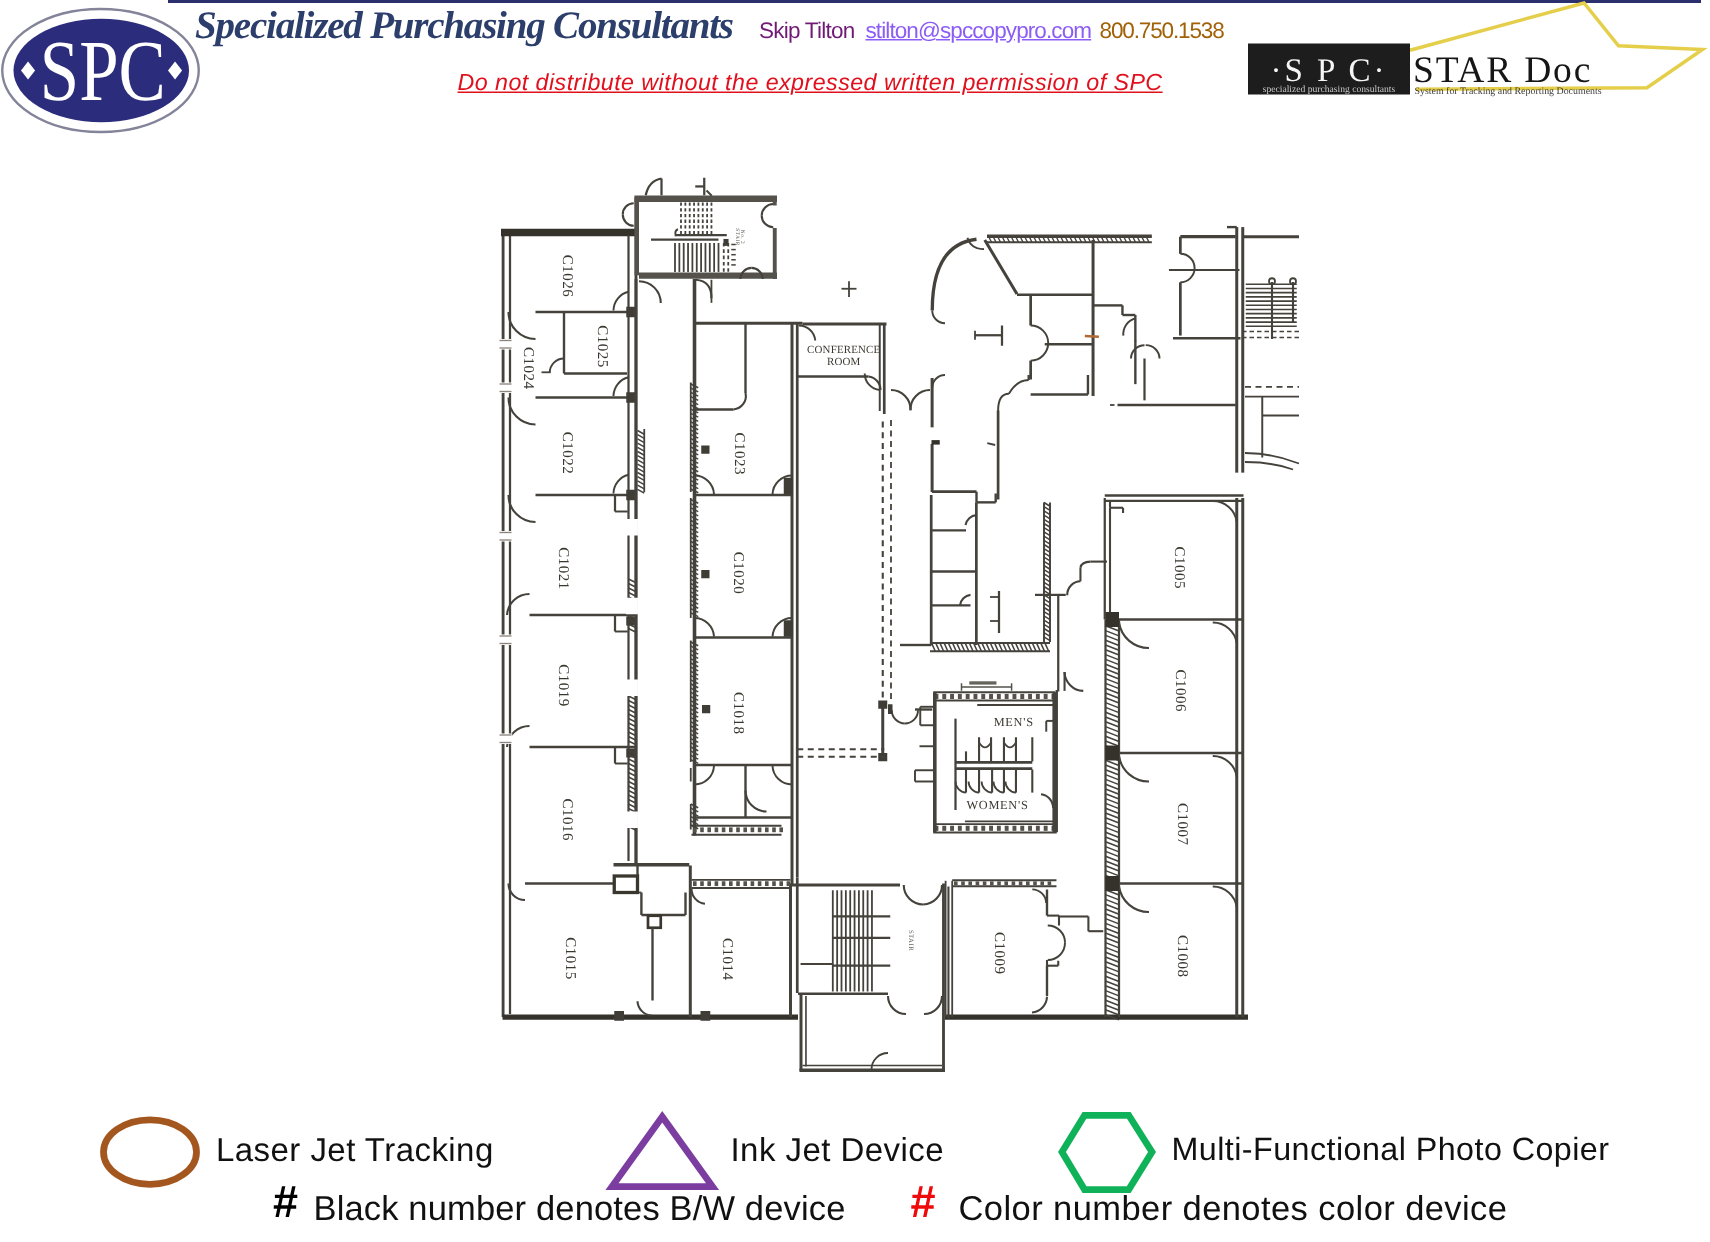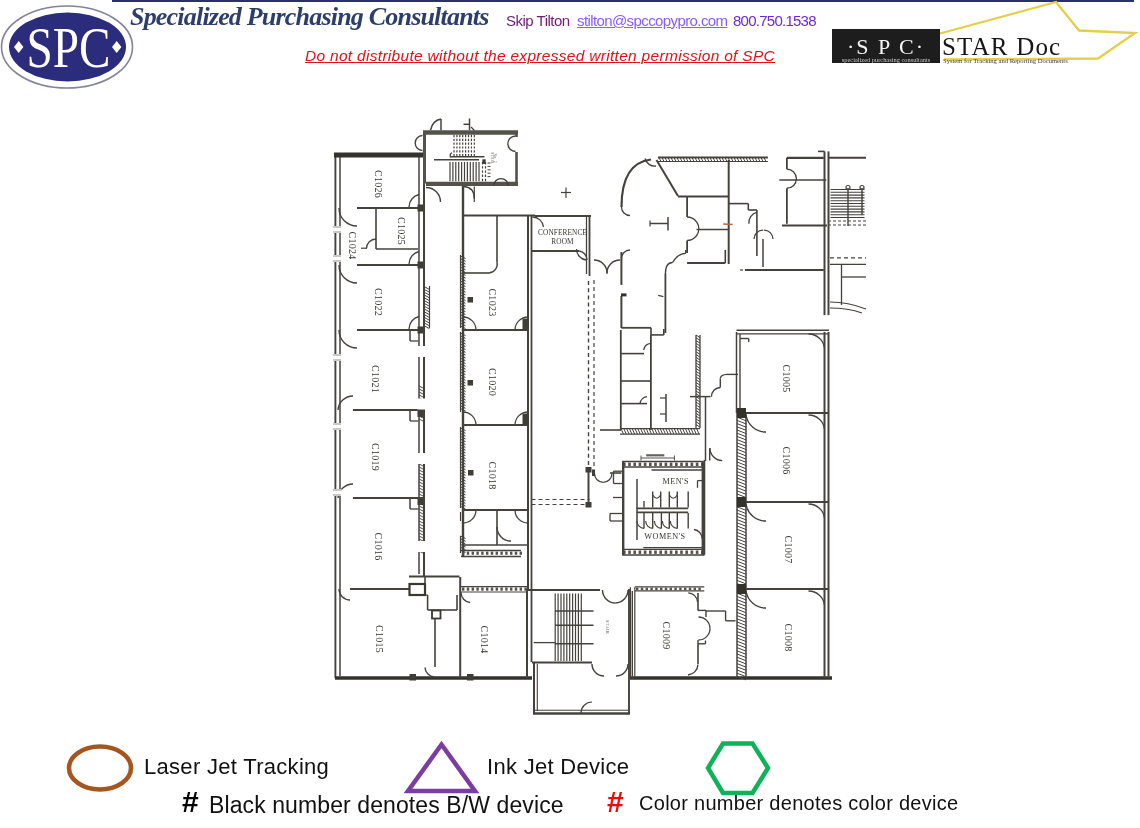--- a/index.html
+++ b/index.html
@@ -4,32 +4,32 @@
 <style>
 html,body{margin:0;padding:0;background:#fff;}
 #page{position:relative;width:1140px;height:828px;overflow:hidden;background:#fff;
   font-family:"Liberation Sans",sans-serif;}
 .abs{position:absolute;}
 #topline{left:112px;top:0;width:1022px;height:2px;background:#2c2f6e;}
 #title{left:130px;top:2px;font-family:"Liberation Serif",serif;font-style:italic;font-weight:bold;
   font-size:26px;color:#2c3e6b;letter-spacing:-0.8px;}
 #skip{left:506px;top:12px;font-size:15px;color:#701a75;letter-spacing:-0.5px;}
 #email{left:577px;top:12px;font-size:15px;color:#8b5cf6;text-decoration:underline;letter-spacing:-0.6px;}
-#phone{left:733px;top:12px;font-size:15px;color:#6d28d9;letter-spacing:-0.75px;}
+#phone{left:733px;top:12px;font-size:15px;color:#a16207;letter-spacing:-0.75px;}
 #redline{left:305px;top:47px;font-size:15.5px;font-weight:normal;font-style:italic;
   color:#e0101d;text-decoration:underline;letter-spacing:0.3px;}
 
 .leg{font-size:22px;color:#111;letter-spacing:0.3px;}
 #leg1t{left:144px;top:754px;}
 #leg2t{left:487px;top:754px;}
 #leg3t{left:781px;top:754px;font-size:21.5px;}
 #hash1{left:182px;top:785px;font-size:30px;font-weight:bold;color:#000;}
 #leg4t{left:209px;top:792px;font-size:23px;letter-spacing:0.1px;text-align:center;}
 #hash2{left:607px;top:785px;font-size:30px;font-weight:bold;color:#ee0a0a;}
-#leg5t{left:639px;top:792px;font-size:20px;letter-spacing:0.28px;}
+#leg5t{left:639px;top:792px;font-size:23px;letter-spacing:0.28px;}
 </style>
 </head>
 <body>
 <div id="page">
   <div class="abs" id="topline"></div>
 
   <svg class="abs" style="left:0;top:2px" width="140" height="94" viewBox="0 0 140 94">
     <ellipse cx="67" cy="45" rx="65.5" ry="41" fill="#ffffff" stroke="#83839a" stroke-width="1.6"></ellipse>
     <ellipse cx="67.5" cy="45" rx="58.5" ry="34.5" fill="#2c2c7c" stroke="none"></ellipse>
     <text x="68.5" y="64.5" text-anchor="middle" fill="#fff" font-family="Liberation Serif,serif" font-size="58" textLength="84" lengthAdjust="spacingAndGlyphs">SPC</text>
@@ -869,17 +869,18 @@
 <text x="666" y="635.5" transform="rotate(90 666 635.5)" text-anchor="middle" dominant-baseline="central" font-family="Liberation Serif,serif" font-size="10" letter-spacing="0.3" fill="#3a372f">C1009</text>
 </svg>
 
   <svg class="abs" style="left:60px;top:740px" width="720" height="60" viewBox="0 0 720 60">
     <ellipse cx="40" cy="28" rx="31" ry="21.5" fill="none" stroke="#a4561f" stroke-width="4.5"></ellipse>
     <path d="M381.5 4.5 L415 51 L348 51 Z" fill="none" stroke="#7b3da0" stroke-width="4.5"></path>
     <path d="M663 3.5 L692.5 3.5 L708 28 L692.5 53 L663 53 L648 28 Z" fill="none" stroke="#10b259" stroke-width="4.5"></path>
   </svg>
   <div class="abs leg" id="leg1t">Laser Jet Tracking</div>
   <div class="abs leg" id="leg2t">Ink Jet Device</div>
+  <div class="abs leg" id="leg3t">Multi-Functional Photo Copier</div>
   <div class="abs" id="hash1">#</div>
   <div class="abs leg" id="leg4t">Black number denotes B/W device</div>
   <div class="abs" id="hash2">#</div>
   <div class="abs leg" id="leg5t">Color number denotes color device</div>
 </div>
 
 </body></html>

